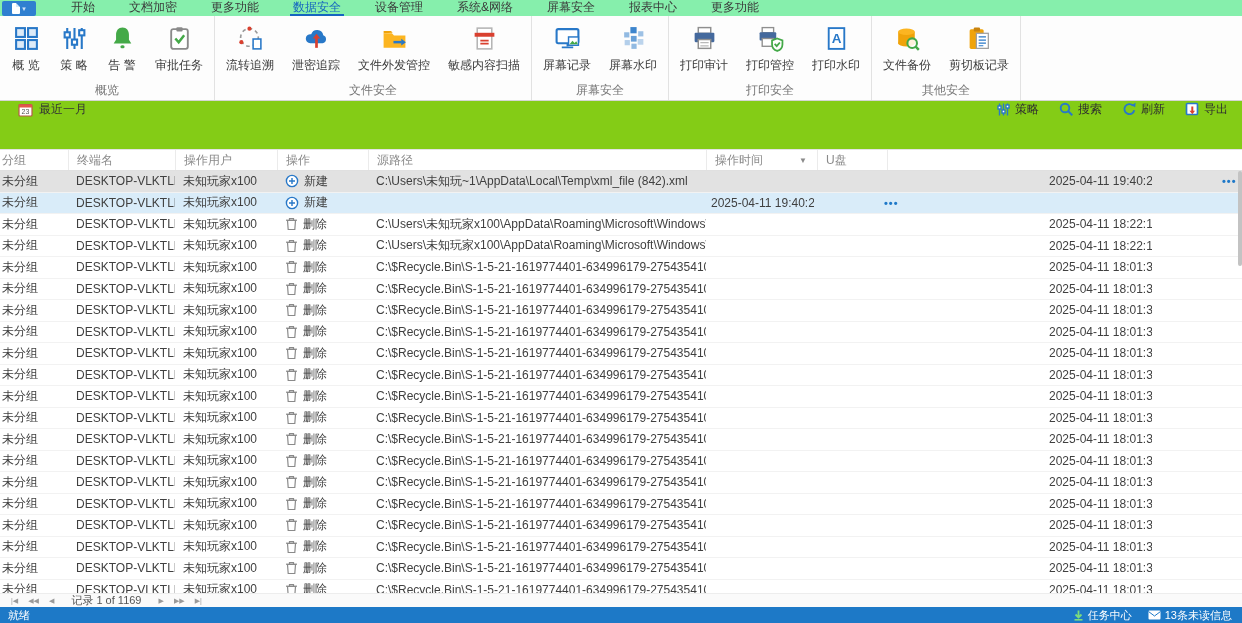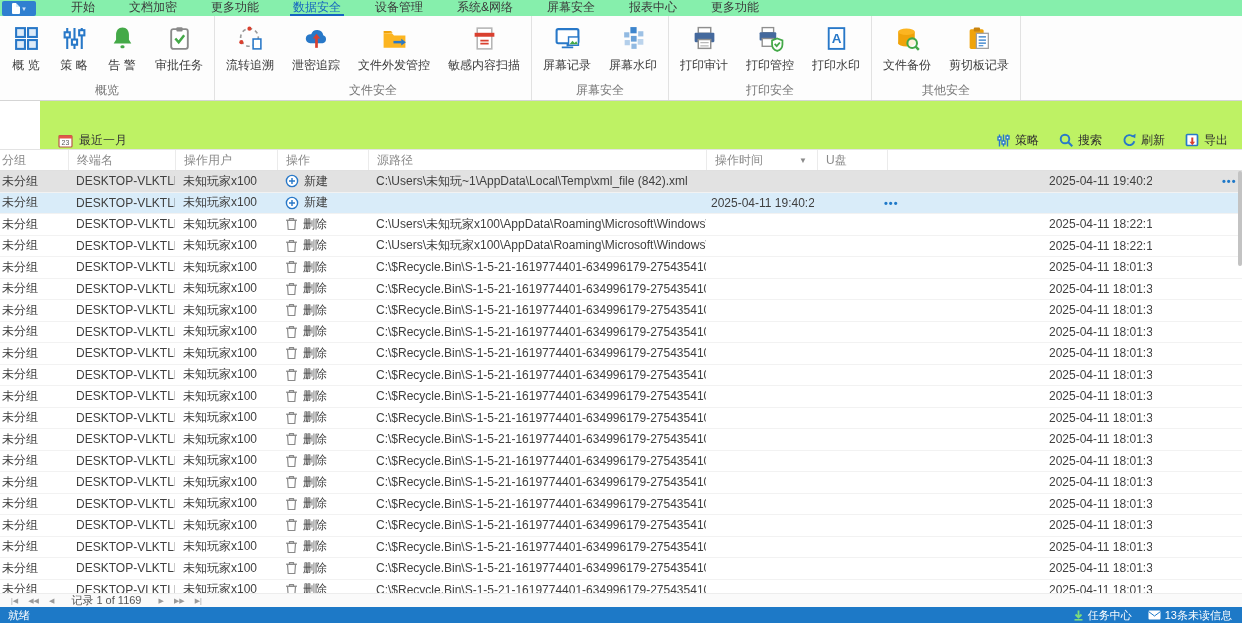--- a/index.html
+++ b/index.html
@@ -24,22 +24,22 @@
   .rgroup { display:flex; flex-direction:column; border-right:1px solid #e2e2e2; padding:0 2px; }
   .ritems { flex:1; display:flex; align-items:stretch; padding-top:3px; }
   .ritem { display:flex; flex-direction:column; align-items:center; justify-content:flex-start;
     padding:4px 8px 2px; margin:0 1px; border-radius:2px; cursor:pointer; }
   .ritem.sel { background:#cfe6f7; }
   .ritem .ricon { width:30px; height:30px; display:flex; align-items:center; justify-content:center; }
   .ritem .rlabel { margin-top:4px; font-size:12px; color:#3a3a3a; white-space:nowrap; }
   .rgroup .gname { height:18px; text-align:center; font-size:12px; color:#757575; line-height:16px; }
 
   
-  .filterbar { height:48px; display:flex; align-items:flex-end; justify-content:space-between;
-    padding:0 14px 0 18px; background:#bef264;margin-left:40px; }
+  .filterbar { height:48px; display:flex; align-items:flex-start; justify-content:space-between;
+    padding:0 14px 0 18px; background:#84cc16; }
   .datefilter { display:flex; align-items:center; gap:6px; cursor:pointer; color:#333; }
   .fb-actions { display:flex; align-items:center; gap:20px; }
   .fb-act { display:flex; align-items:center; gap:4px; cursor:pointer; color:#2f2f2f; }
 
   
   .thead { height:22px; display:flex; border-top:1px solid #e3e3e3; border-bottom:1px solid #e0e0e0;
     background:#fff; color:#8a8a8a; }
   .th { display:flex; align-items:center; padding:0 0 0 8px; border-left:1px solid #ebebeb;
     overflow:hidden; white-space:nowrap; cursor:pointer; }
   .th:first-child { border-left:none; padding-left:2px; }

